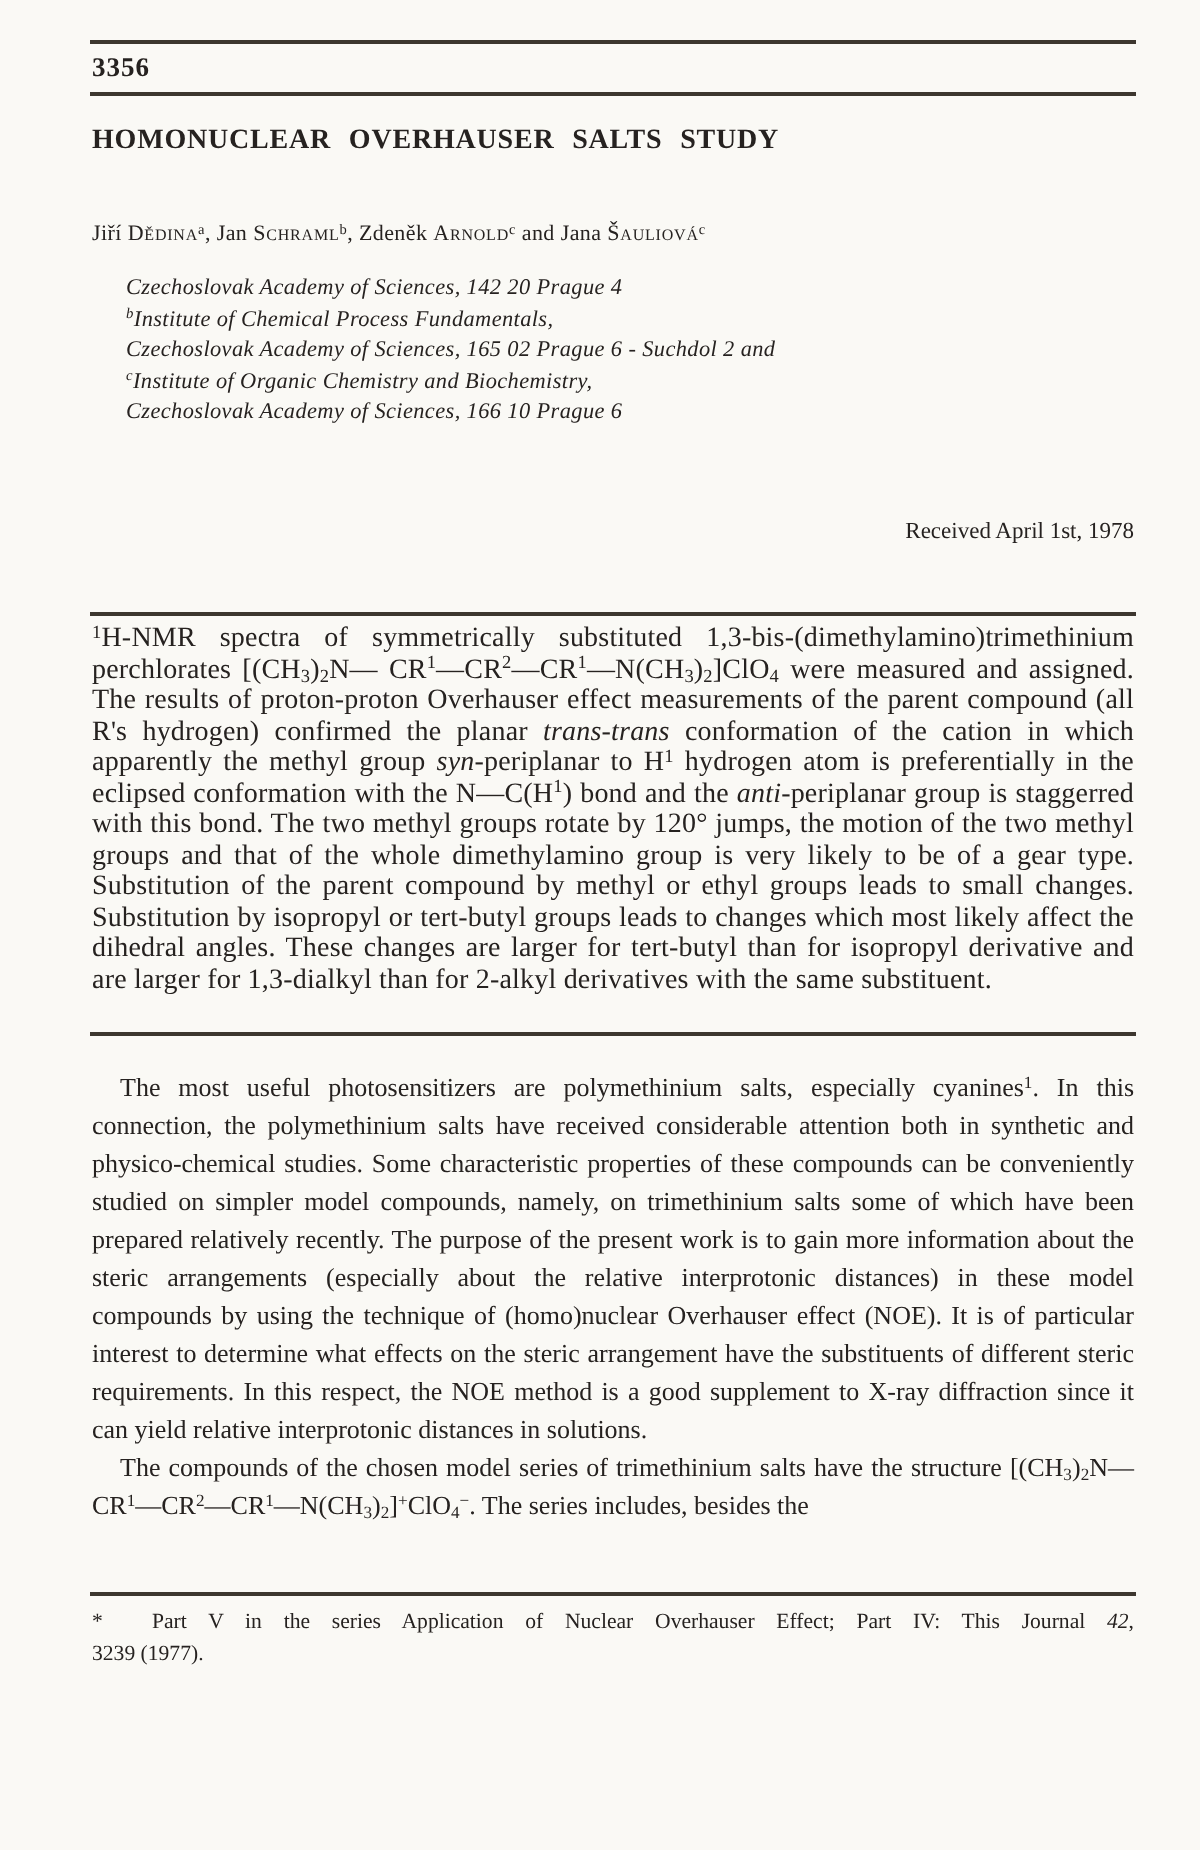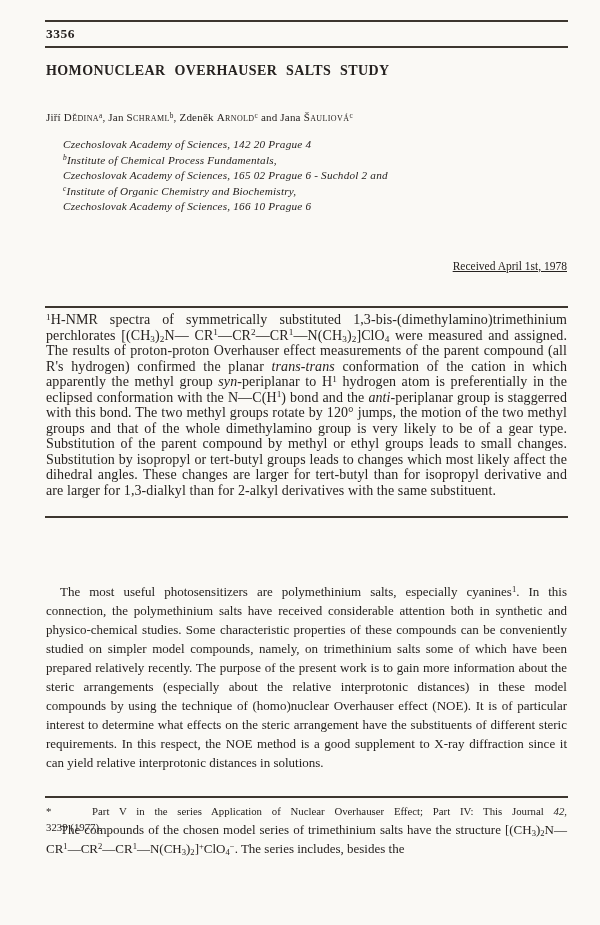--- a/index.html
+++ b/index.html
@@ -67,21 +67,20 @@
     line-height: 15.6px;
     letter-spacing: 0.2px;
   }
 
   .received {
     position: absolute;
     right: 33px;
     top: 260px;
     font-size: 11.5px;
     text-align: right;
-    text-decoration: underline;
   }
 
   .abstract {
     position: absolute;
     left: 46px;
     top: 312px;
     width: 521px;
     font-size: 14px;
     line-height: 15.5px;
     text-align: justify;
@@ -90,42 +89,42 @@
 
   .body-text {
     position: absolute;
     left: 46px;
     top: 534px;
     width: 521px;
     font-size: 13px;
     line-height: 19px;
     text-align: justify;
   }
-  .body-text p { text-indent: 14px; margin-top: 48px; }
+  .body-text p { text-indent: 14px; }
 
   sup, sub {
     font-size: 66%;
     line-height: 0;
     vertical-align: baseline;
     position: relative;
   }
   sup { top: -0.45em; }
   sub { top: 0.28em; }
 
   .footnote {
     position: absolute;
     left: 46px;
     top: 803px;
     width: 521px;
     font-size: 10.8px;
     line-height: 16px;
   }
   .fn-line1 { display: flex; }
   .fn-star { width: 30px; flex: none; }
-  .fn-text { flex: 1; text-align: justify; text-align-last: justify; margin-left: 16px; }
+  .fn-text { flex: 1; text-align: justify; text-align-last: justify; }
 
   .journal-footer {
     position: absolute;
     right: 33px;
     top: 846px;
     font-family: "Liberation Sans", "DejaVu Sans", sans-serif;
     font-size: 8.6px;
     font-weight: 700;
     color: #3a3733;
     letter-spacing: 0.1px;

